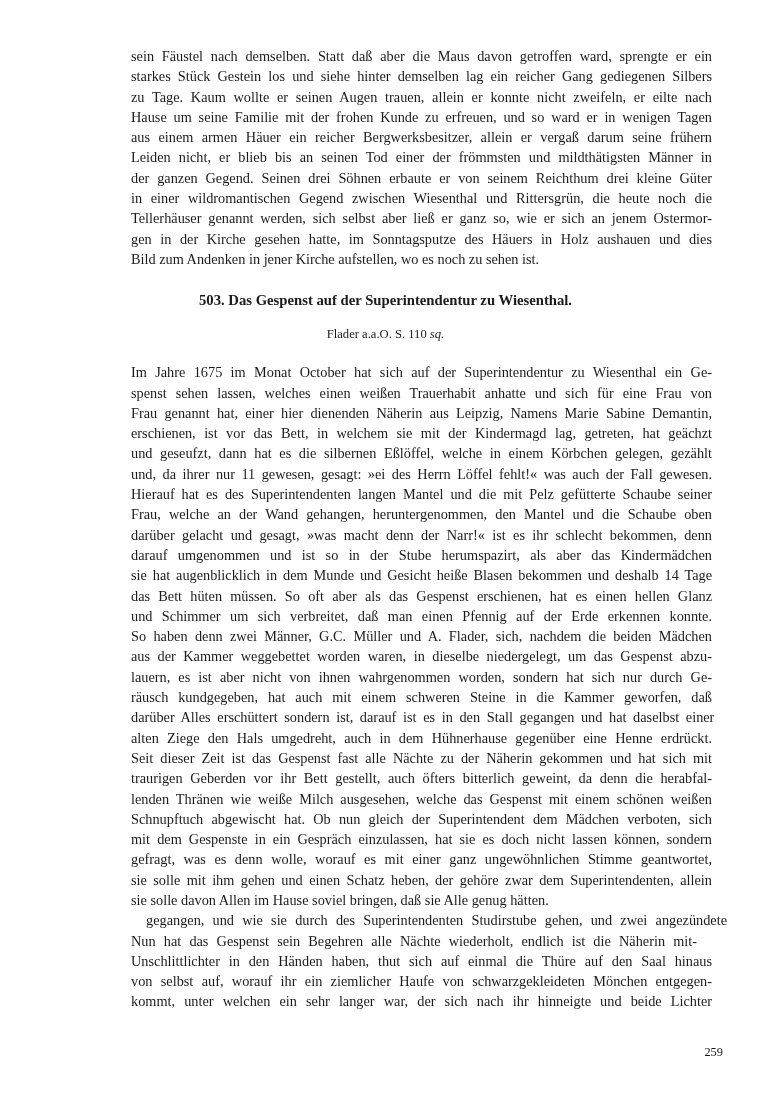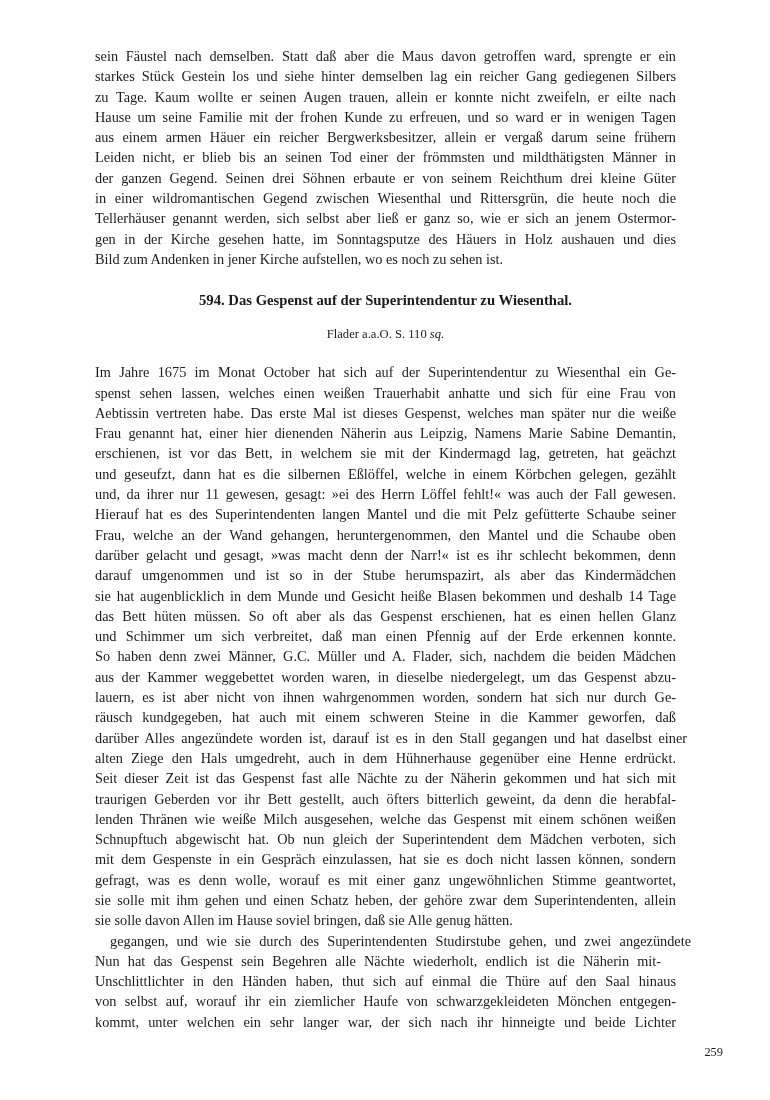--- a/index.html
+++ b/index.html
@@ -13,21 +13,21 @@
     overflow: hidden;
     background: var(--background, #ffffff);
     color: var(--text, #1b1b1b);
     font-family: "Liberation Serif", "DejaVu Serif", serif;
     font-size: 14.3px;
   }
   .text-column {
     position: absolute;
     left: 95px; top: 46px; width: 581px;
   }
-  .para { width: 581px; }
+  .para { width: 581px; margin-left: 36px; }
   .line {
     line-height: 20.3px;
     height: 20.3px;
     white-space: nowrap;
   }
   .heading {
     font-weight: bold;
     text-align: center;
     font-size: 14.7px;
     line-height: 20px;
@@ -62,47 +62,46 @@
         <div class="line" style="word-spacing: 3.216px;"><span>Hause um seine Familie mit der frohen Kunde zu erfreuen, und so ward er in wenigen Tagen</span></div>
         <div class="line" style="word-spacing: 4.81px;"><span>aus einem armen Häuer ein reicher Bergwerksbesitzer, allein er vergaß darum seine frühern</span></div>
         <div class="line" style="word-spacing: 4.523px;"><span>Leiden nicht, er blieb bis an seinen Tod einer der frömmsten und mildthätigsten Männer in</span></div>
         <div class="line" style="word-spacing: 4.32px;"><span>der ganzen Gegend. Seinen drei Söhnen erbaute er von seinem Reichthum drei kleine Güter</span></div>
         <div class="line" style="word-spacing: 5.034px;"><span>in einer wildromantischen Gegend zwischen Wiesenthal und Rittersgrün, die heute noch die</span></div>
         <div class="line" style="word-spacing: 3.222px;"><span>Tellerhäuser genannt werden, sich selbst aber ließ er ganz so, wie er sich an jenem Ostermor-</span></div>
         <div class="line" style="word-spacing: 5.002px;"><span>gen in der Kirche gesehen hatte, im Sonntagsputze des Häuers in Holz aushauen und dies</span></div>
         <div class="line"><span>Bild zum Andenken in jener Kirche aufstellen, wo es noch zu sehen ist.</span></div>
       </div>
 
-    <div class="heading">594. Das Gespenst auf der Superintendentur zu Wiesenthal.</div>
+    <div class="heading">503. Das Gespenst auf der Superintendentur zu Wiesenthal.</div>
 
     <div class="source">
       <span>Flader a.a.O. S. 110</span>
       <em>sq.</em>
     </div>
 
     <div class="para main-para">
         <div class="line" style="word-spacing: 4.75px;"><span>Im Jahre 1675 im Monat October hat sich auf der Superintendentur zu Wiesenthal ein Ge-</span></div>
         <div class="line" style="word-spacing: 5.356px;"><span>spenst sehen lassen, welches einen weißen Trauerhabit anhatte und sich für eine Frau von</span></div>
-        <div class="line" style="word-spacing: 3.103px;"><span>Aebtissin vertreten habe. Das erste Mal ist dieses Gespenst, welches man später nur die weiße</span></div>
         <div class="line" style="word-spacing: 3.655px;"><span>Frau genannt hat, einer hier dienenden Näherin aus Leipzig, Namens Marie Sabine Demantin,</span></div>
         <div class="line" style="word-spacing: 4.863px;"><span>erschienen, ist vor das Bett, in welchem sie mit der Kindermagd lag, getreten, hat geächzt</span></div>
         <div class="line" style="word-spacing: 4.036px;"><span>und geseufzt, dann hat es die silbernen Eßlöffel, welche in einem Körbchen gelegen, gezählt</span></div>
         <div class="line" style="word-spacing: 2.89px;"><span>und, da ihrer nur 11 gewesen, gesagt: »ei des Herrn Löffel fehlt!« was auch der Fall gewesen.</span></div>
         <div class="line" style="word-spacing: 3.373px;"><span>Hierauf hat es des Superintendenten langen Mantel und die mit Pelz gefütterte Schaube seiner</span></div>
         <div class="line" style="word-spacing: 4.521px;"><span>Frau, welche an der Wand gehangen, heruntergenommen, den Mantel und die Schaube oben</span></div>
         <div class="line" style="word-spacing: 3.785px;"><span>darüber gelacht und gesagt, »was macht denn der Narr!« ist es ihr schlecht bekommen, denn</span></div>
         <div class="line" style="word-spacing: 6.762px;"><span>darauf umgenommen und ist so in der Stube herumspazirt, als aber das Kindermädchen</span></div>
         <div class="line" style="word-spacing: 2.282px;"><span>sie hat augenblicklich in dem Munde und Gesicht heiße Blasen bekommen und deshalb 14 Tage</span></div>
         <div class="line" style="word-spacing: 4.616px;"><span>das Bett hüten müssen. So oft aber als das Gespenst erschienen, hat es einen hellen Glanz</span></div>
         <div class="line" style="word-spacing: 5.816px;"><span>und Schimmer um sich verbreitet, daß man einen Pfennig auf der Erde erkennen konnte.</span></div>
         <div class="line" style="word-spacing: 3.75px;"><span>So haben denn zwei Männer, G.C. Müller und A. Flader, sich, nachdem die beiden Mädchen</span></div>
         <div class="line" style="word-spacing: 3.909px;"><span>aus der Kammer weggebettet worden waren, in dieselbe niedergelegt, um das Gespenst abzu-</span></div>
         <div class="line" style="word-spacing: 4.482px;"><span>lauern, es ist aber nicht von ihnen wahrgenommen worden, sondern hat sich nur durch Ge-</span></div>
         <div class="line" style="word-spacing: 6.335px;"><span>räusch kundgegeben, hat auch mit einem schweren Steine in die Kammer geworfen, daß</span></div>
-        <div class="line" style="word-spacing: 3.054px;"><span>darüber Alles angezündete worden ist, darauf ist es in den Stall gegangen und hat daselbst einer</span></div>
+        <div class="line" style="word-spacing: 3.054px;"><span>darüber Alles erschüttert sondern ist, darauf ist es in den Stall gegangen und hat daselbst einer</span></div>
         <div class="line" style="word-spacing: 4.682px;"><span>alten Ziege den Hals umgedreht, auch in dem Hühnerhause gegenüber eine Henne erdrückt.</span></div>
         <div class="line" style="word-spacing: 3.459px;"><span>Seit dieser Zeit ist das Gespenst fast alle Nächte zu der Näherin gekommen und hat sich mit</span></div>
         <div class="line" style="word-spacing: 4.108px;"><span>traurigen Geberden vor ihr Bett gestellt, auch öfters bitterlich geweint, da denn die herabfal-</span></div>
         <div class="line" style="word-spacing: 3.41px;"><span>lenden Thränen wie weiße Milch ausgesehen, welche das Gespenst mit einem schönen weißen</span></div>
         <div class="line" style="word-spacing: 4.632px;"><span>Schnupftuch abgewischt hat. Ob nun gleich der Superintendent dem Mädchen verboten, sich</span></div>
         <div class="line" style="word-spacing: 3.498px;"><span>mit dem Gespenste in ein Gespräch einzulassen, hat sie es doch nicht lassen können, sondern</span></div>
         <div class="line" style="word-spacing: 4.977px; text-align: right;"><span>gefragt, was es denn wolle, worauf es mit einer ganz ungewöhnlichen Stimme geantwortet,</span></div>
         <div class="line" style="word-spacing: 2.82px;"><span>sie solle mit ihm gehen und einen Schatz heben, der gehöre zwar dem Superintendenten, allein</span></div>
         <div class="line"><span>sie solle davon Allen im Hause soviel bringen, daß sie Alle genug hätten.</span></div>
       </div>

